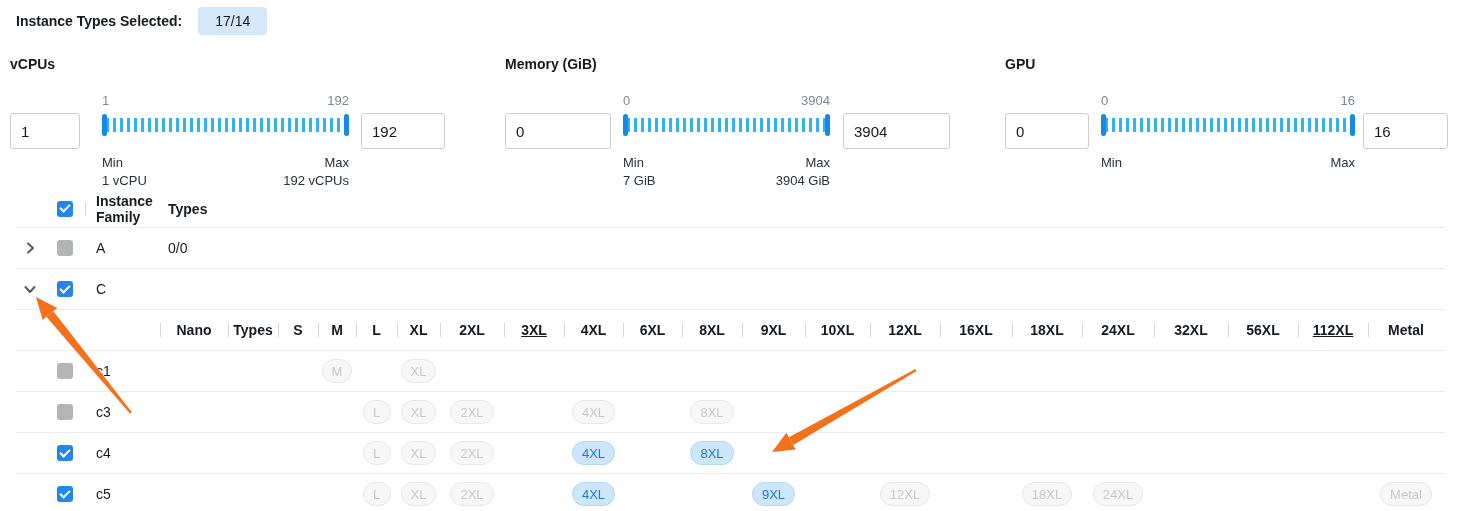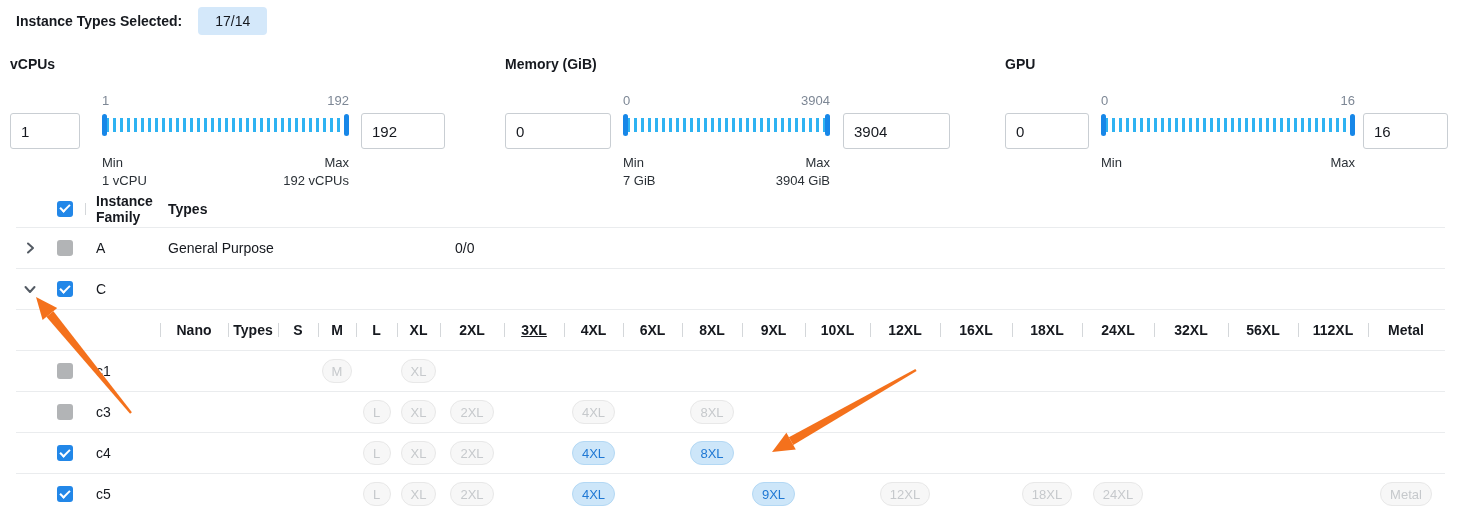--- a/index.html
+++ b/index.html
@@ -179,21 +179,20 @@
   <div class="trow">
     <div class="col-exp">
       <svg width="16" height="16" viewBox="0 0 16 16">
         <polyline points="6,3.5 11,8 6,12.5" fill="none" stroke="#545b64" stroke-width="2" stroke-linecap="round" stroke-linejoin="round"></polyline>
       </svg>
     </div>
     <div class="col-cb">
         <span class="checkbox gray"></span>
       </div>
     <div class="col-fam">A</div>
-    <div class="col-use">General Purpose</div>
     <div class="col-types">0/0</div>
   </div>
 
   <div class="trow">
     <div class="col-exp">
       <svg width="16" height="16" viewBox="0 0 16 16">
         <polyline points="3.5,6 8,11 12.5,6" fill="none" stroke="#545b64" stroke-width="2" stroke-linecap="round" stroke-linejoin="round"></polyline>
       </svg>
     </div>
     <div class="col-cb">
@@ -219,21 +218,21 @@
         <div class="size-cell hdr" style="width: 59px;">6XL</div>
         <div class="size-cell hdr" style="width: 60px;">8XL</div>
         <div class="size-cell hdr" style="width: 63px;">9XL</div>
         <div class="size-cell hdr" style="width: 65px;">10XL</div>
         <div class="size-cell hdr" style="width: 70px;">12XL</div>
         <div class="size-cell hdr" style="width: 72px;">16XL</div>
         <div class="size-cell hdr" style="width: 70px;">18XL</div>
         <div class="size-cell hdr" style="width: 72px;">24XL</div>
         <div class="size-cell hdr" style="width: 74px;">32XL</div>
         <div class="size-cell hdr" style="width: 70px;">56XL</div>
-        <div class="size-cell hdr" style="width: 70px;">112XL</div>
+        <div class="size-cell hdr" style="width: 70px; text-decoration: underline;">112XL</div>
         <div class="size-cell hdr" style="width: 76px;">Metal</div>
       </div>
   </div>
 
   <div>
       <div class="trow">
         <div class="col-exp"></div>
         <div class="col-cb">
           <span class="checkbox gray"></span>
         </div>

